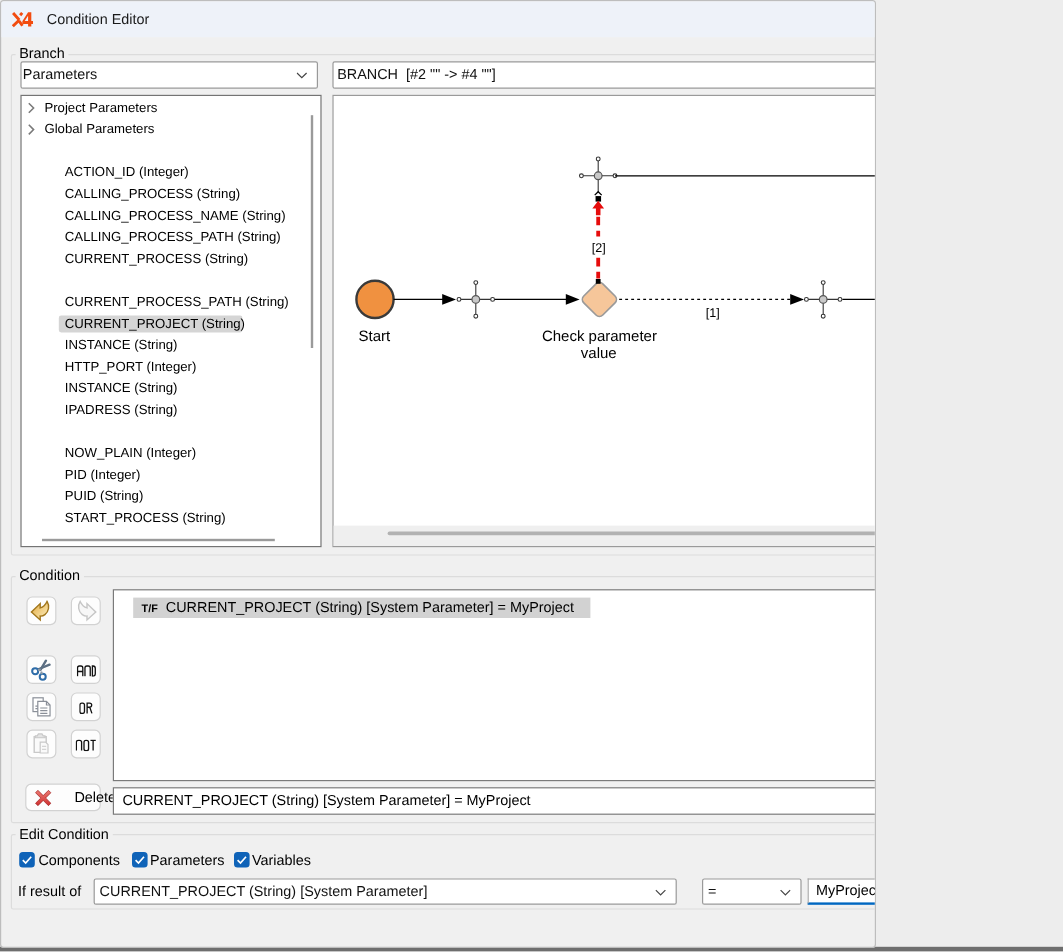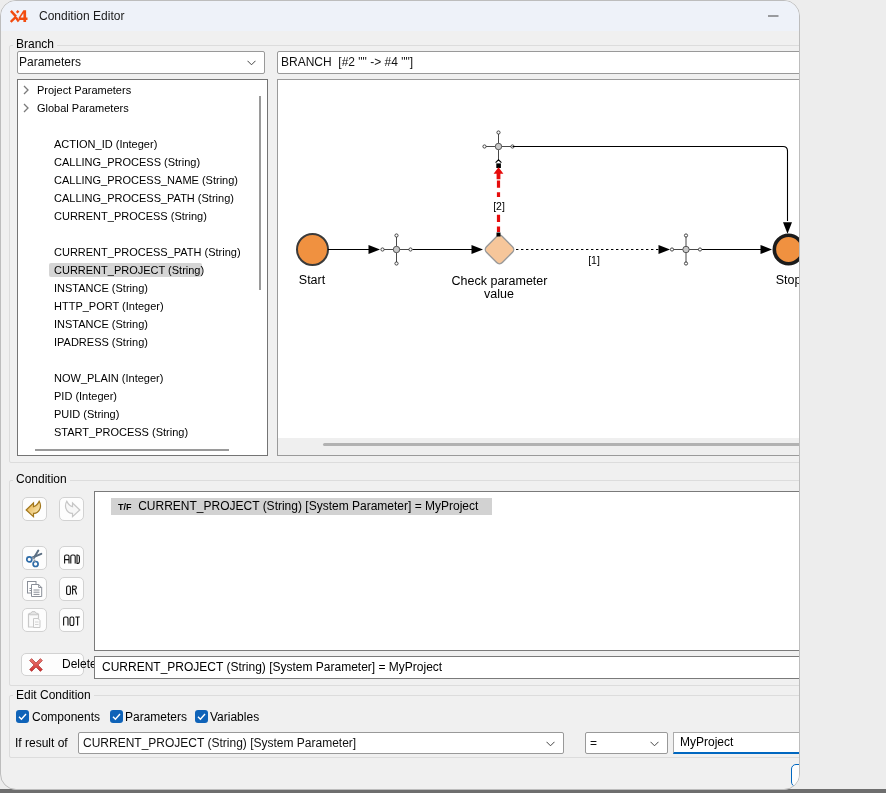--- a/index.html
+++ b/index.html
@@ -1,19 +1,19 @@
 <!DOCTYPE html>
 <html><head>
 <meta charset="utf-8">
 <style>
 * { margin:0; padding:0; box-sizing:border-box; }
 html,body { width:886px; height:793px; }
 body { font-family:"Liberation Sans", sans-serif; font-size:12px; color:#000; background:#ededed; position:relative; overflow:hidden; }
 #botband { position:absolute; left:0; top:789px; width:886px; height:4px; background:#6e6e6e; }
-#dlg { position:absolute; left:0; top:0; width:800px; height:790px; background:#f0f0f0; border:1px solid #bdbdbd; border-radius:16px; overflow:hidden; }
+#dlg { position:absolute; left:0; top:0; width:730px; height:790px; background:#f0f0f0; border:1px solid #bdbdbd; border-radius:3px; overflow:hidden; }
 #titlebar { position:absolute; left:0; top:0; width:100%; height:30px; background:#eef2f9; }
 #title { position:absolute; left:38px; top:8px; font-size:12px; color:#1a1a1a; }
 #logo { position:absolute; left:9px; top:7px; width:22px; height:16px; }
 .wbtn { position:absolute; top:0; width:14px; height:30px; }
 
 .gb { position:absolute; border:1px solid #dcdcdc; border-radius:2px; }
 .gbl { position:absolute; background:#f0f0f0; padding:0 3px; font-size:12px; color:#000; line-height:14px; }
 
 .combo { position:absolute; background:#fff; border:1px solid #999; border-radius:2px; height:23px; line-height:21px; padding-left:4px; font-size:12px; color:#111; }
 .combo .chev { position:absolute; right:8px; top:8px; width:9px; height:6px; }

